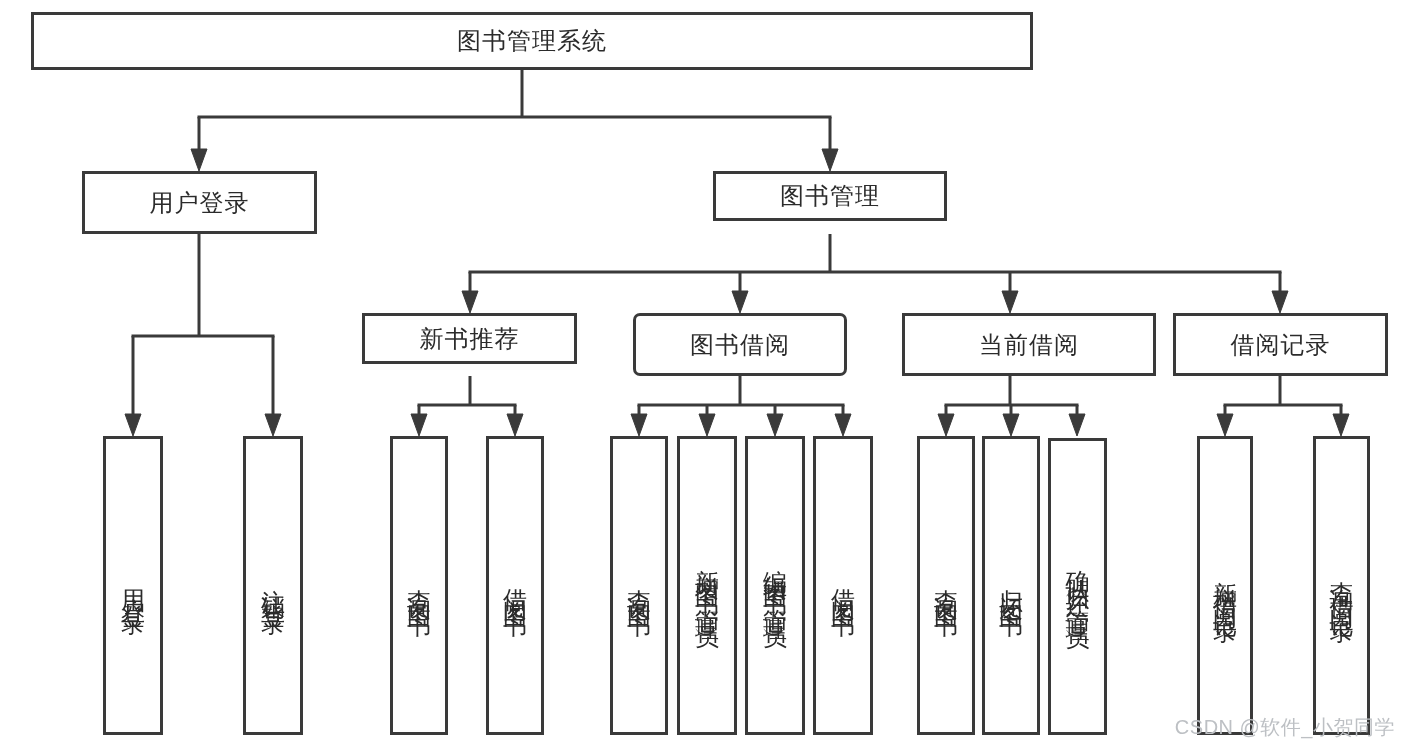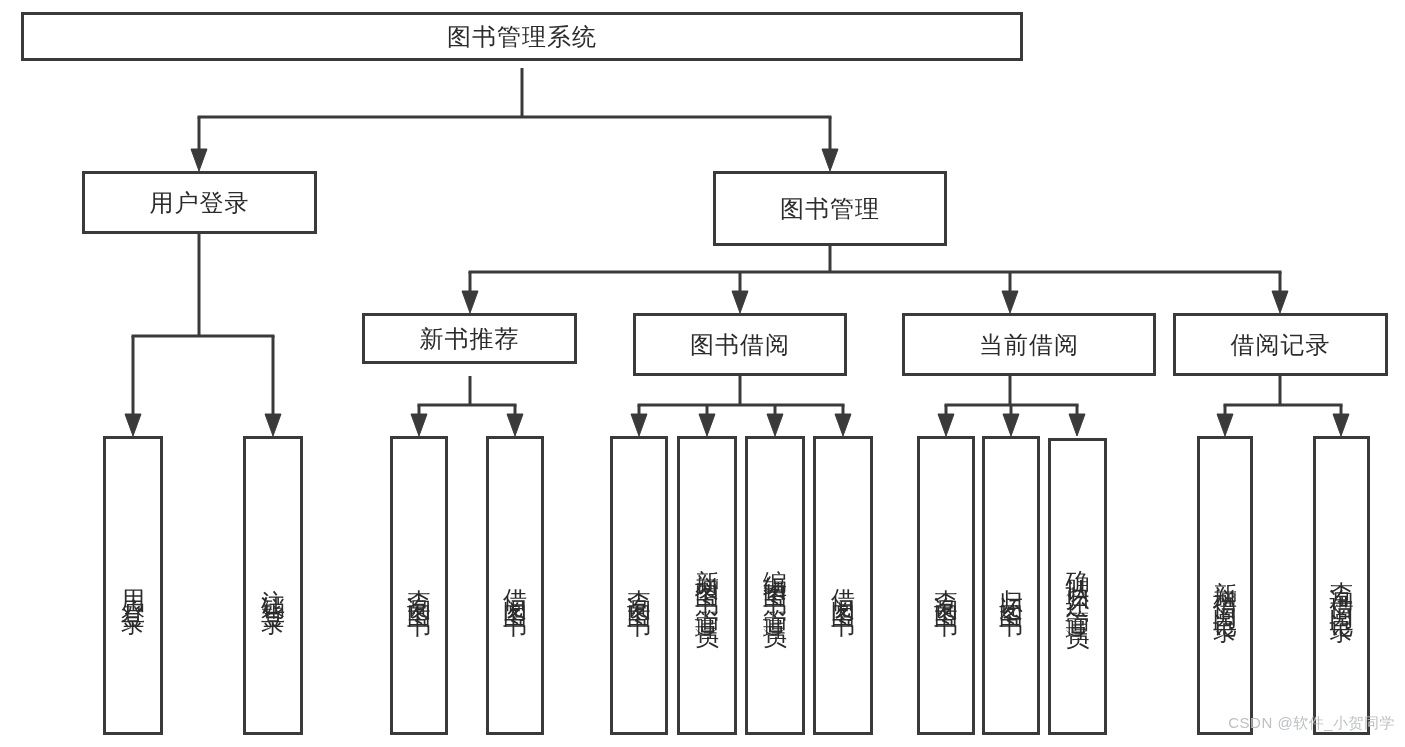--- a/index.html
+++ b/index.html
@@ -56,21 +56,21 @@
     text-orientation: mixed;
     font-size: 24px;
     letter-spacing: 8px;
     line-height: 1;
     white-space: nowrap;
   }
   .watermark {
     position: absolute;
     right: 10px;
     top: 714px;
-    font-size: 15px;
+    font-size: 20px;
     color: var(--watermark);
     z-index: 3;
     white-space: nowrap;
     letter-spacing: 0.5px;
   }
 </style>
 </head>
 <body>
 
 <div class="canvas">
@@ -144,35 +144,35 @@
     <g>
       <line x1="1280" y1="376" x2="1280" y2="405"></line>
       <line x1="1223.5" y1="405" x2="1342.5" y2="405"></line>
       <line x1="1225" y1="405" x2="1225" y2="415"></line>
       <polygon points="1217,414 1233,414 1225,436"></polygon>
       <line x1="1341" y1="405" x2="1341" y2="415"></line>
       <polygon points="1333,414 1349,414 1341,436"></polygon>
     </g>
   </svg>
 
-  <div class="box hbox" style="left:21px; top:12px; width:1002px; height:49px;">
+  <div class="box hbox" style="left:31px; top:12px; width:1002px; height:58px;">
     <span>图书管理系统</span>
   </div>
 
   <div class="box hbox" style="left:82px; top:171px; width:235px; height:63px;">
     <span>用户登录</span>
   </div>
-  <div class="box hbox" style="left:713px; top:171px; width:234px; height:75px;">
+  <div class="box hbox" style="left:713px; top:171px; width:234px; height:50px;">
     <span>图书管理</span>
   </div>
 
   <div class="box hbox" style="left:362px; top:313px; width:215px; height:51px;">
     <span>新书推荐</span>
   </div>
-  <div class="box hbox" style="left:633px; top:313px; width:214px; height:63px;">
+  <div class="box hbox" style="left:633px; top:313px; width:214px; height:63px;border-radius:7px;">
     <span>图书借阅</span>
   </div>
   <div class="box hbox" style="left:902px; top:313px; width:254px; height:63px;">
     <span>当前借阅</span>
   </div>
   <div class="box hbox" style="left:1173px; top:313px; width:215px; height:63px;">
     <span>借阅记录</span>
   </div>
 
   <div class="box vbox" style="left:103px; top:436px; width:60px; height:299px;">

